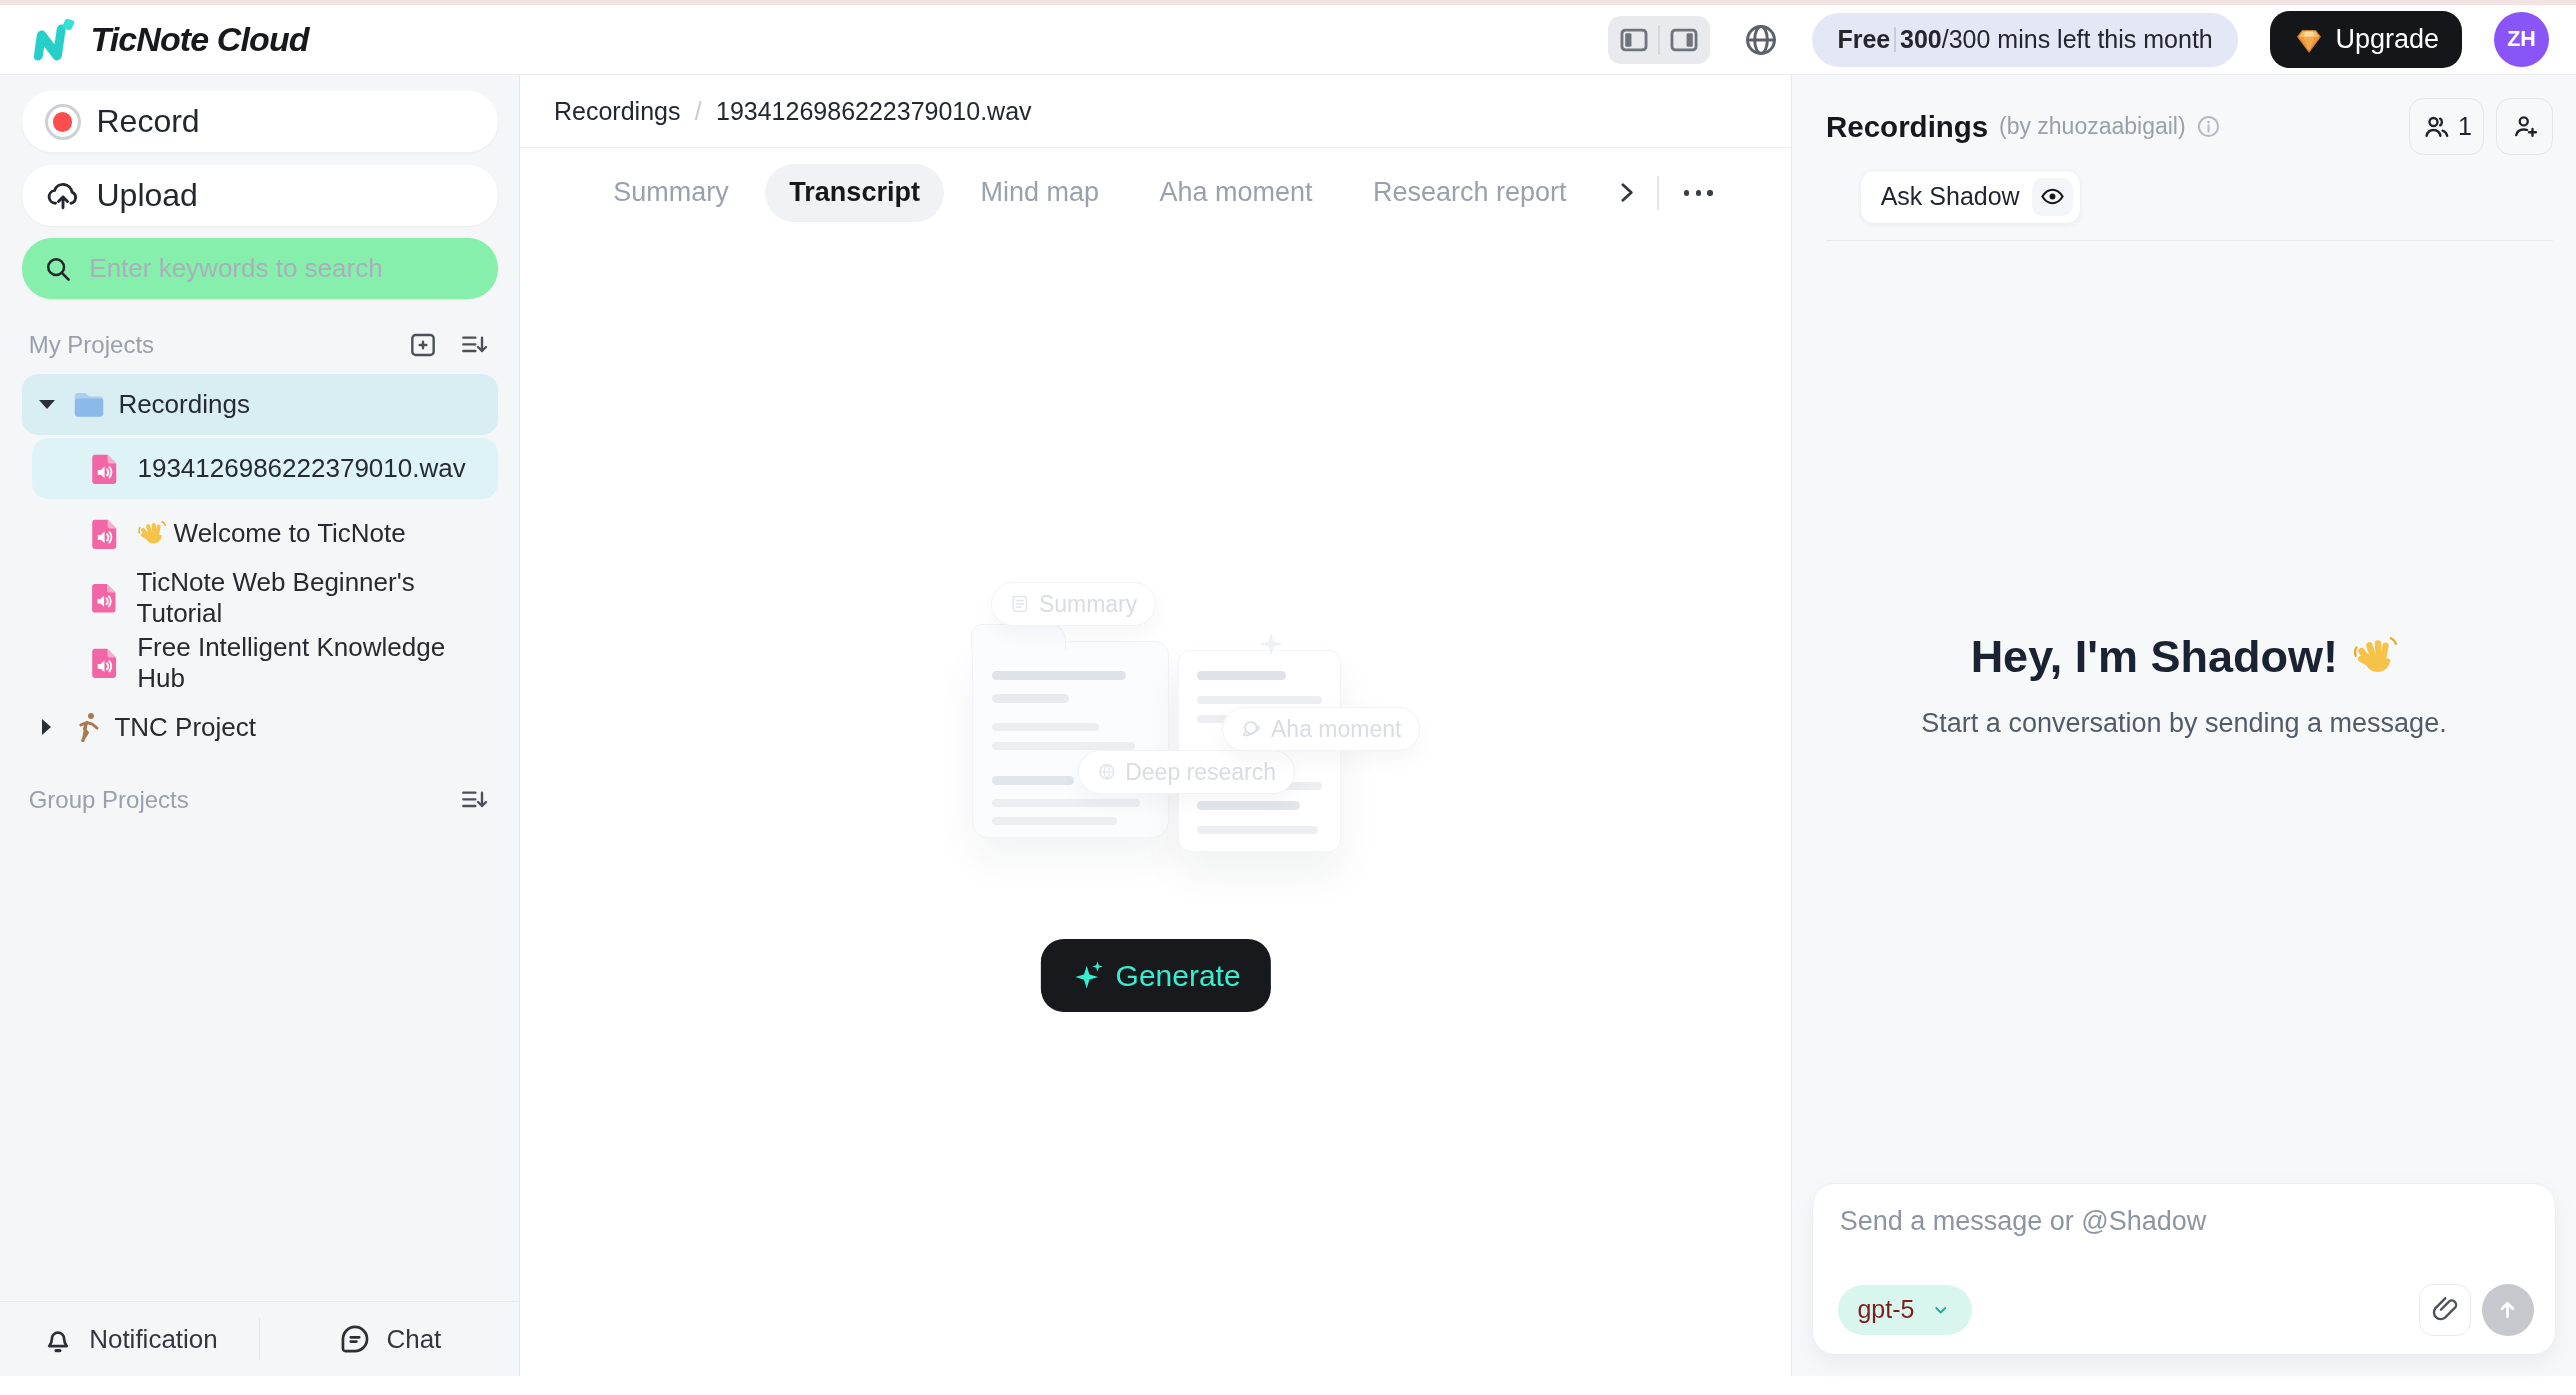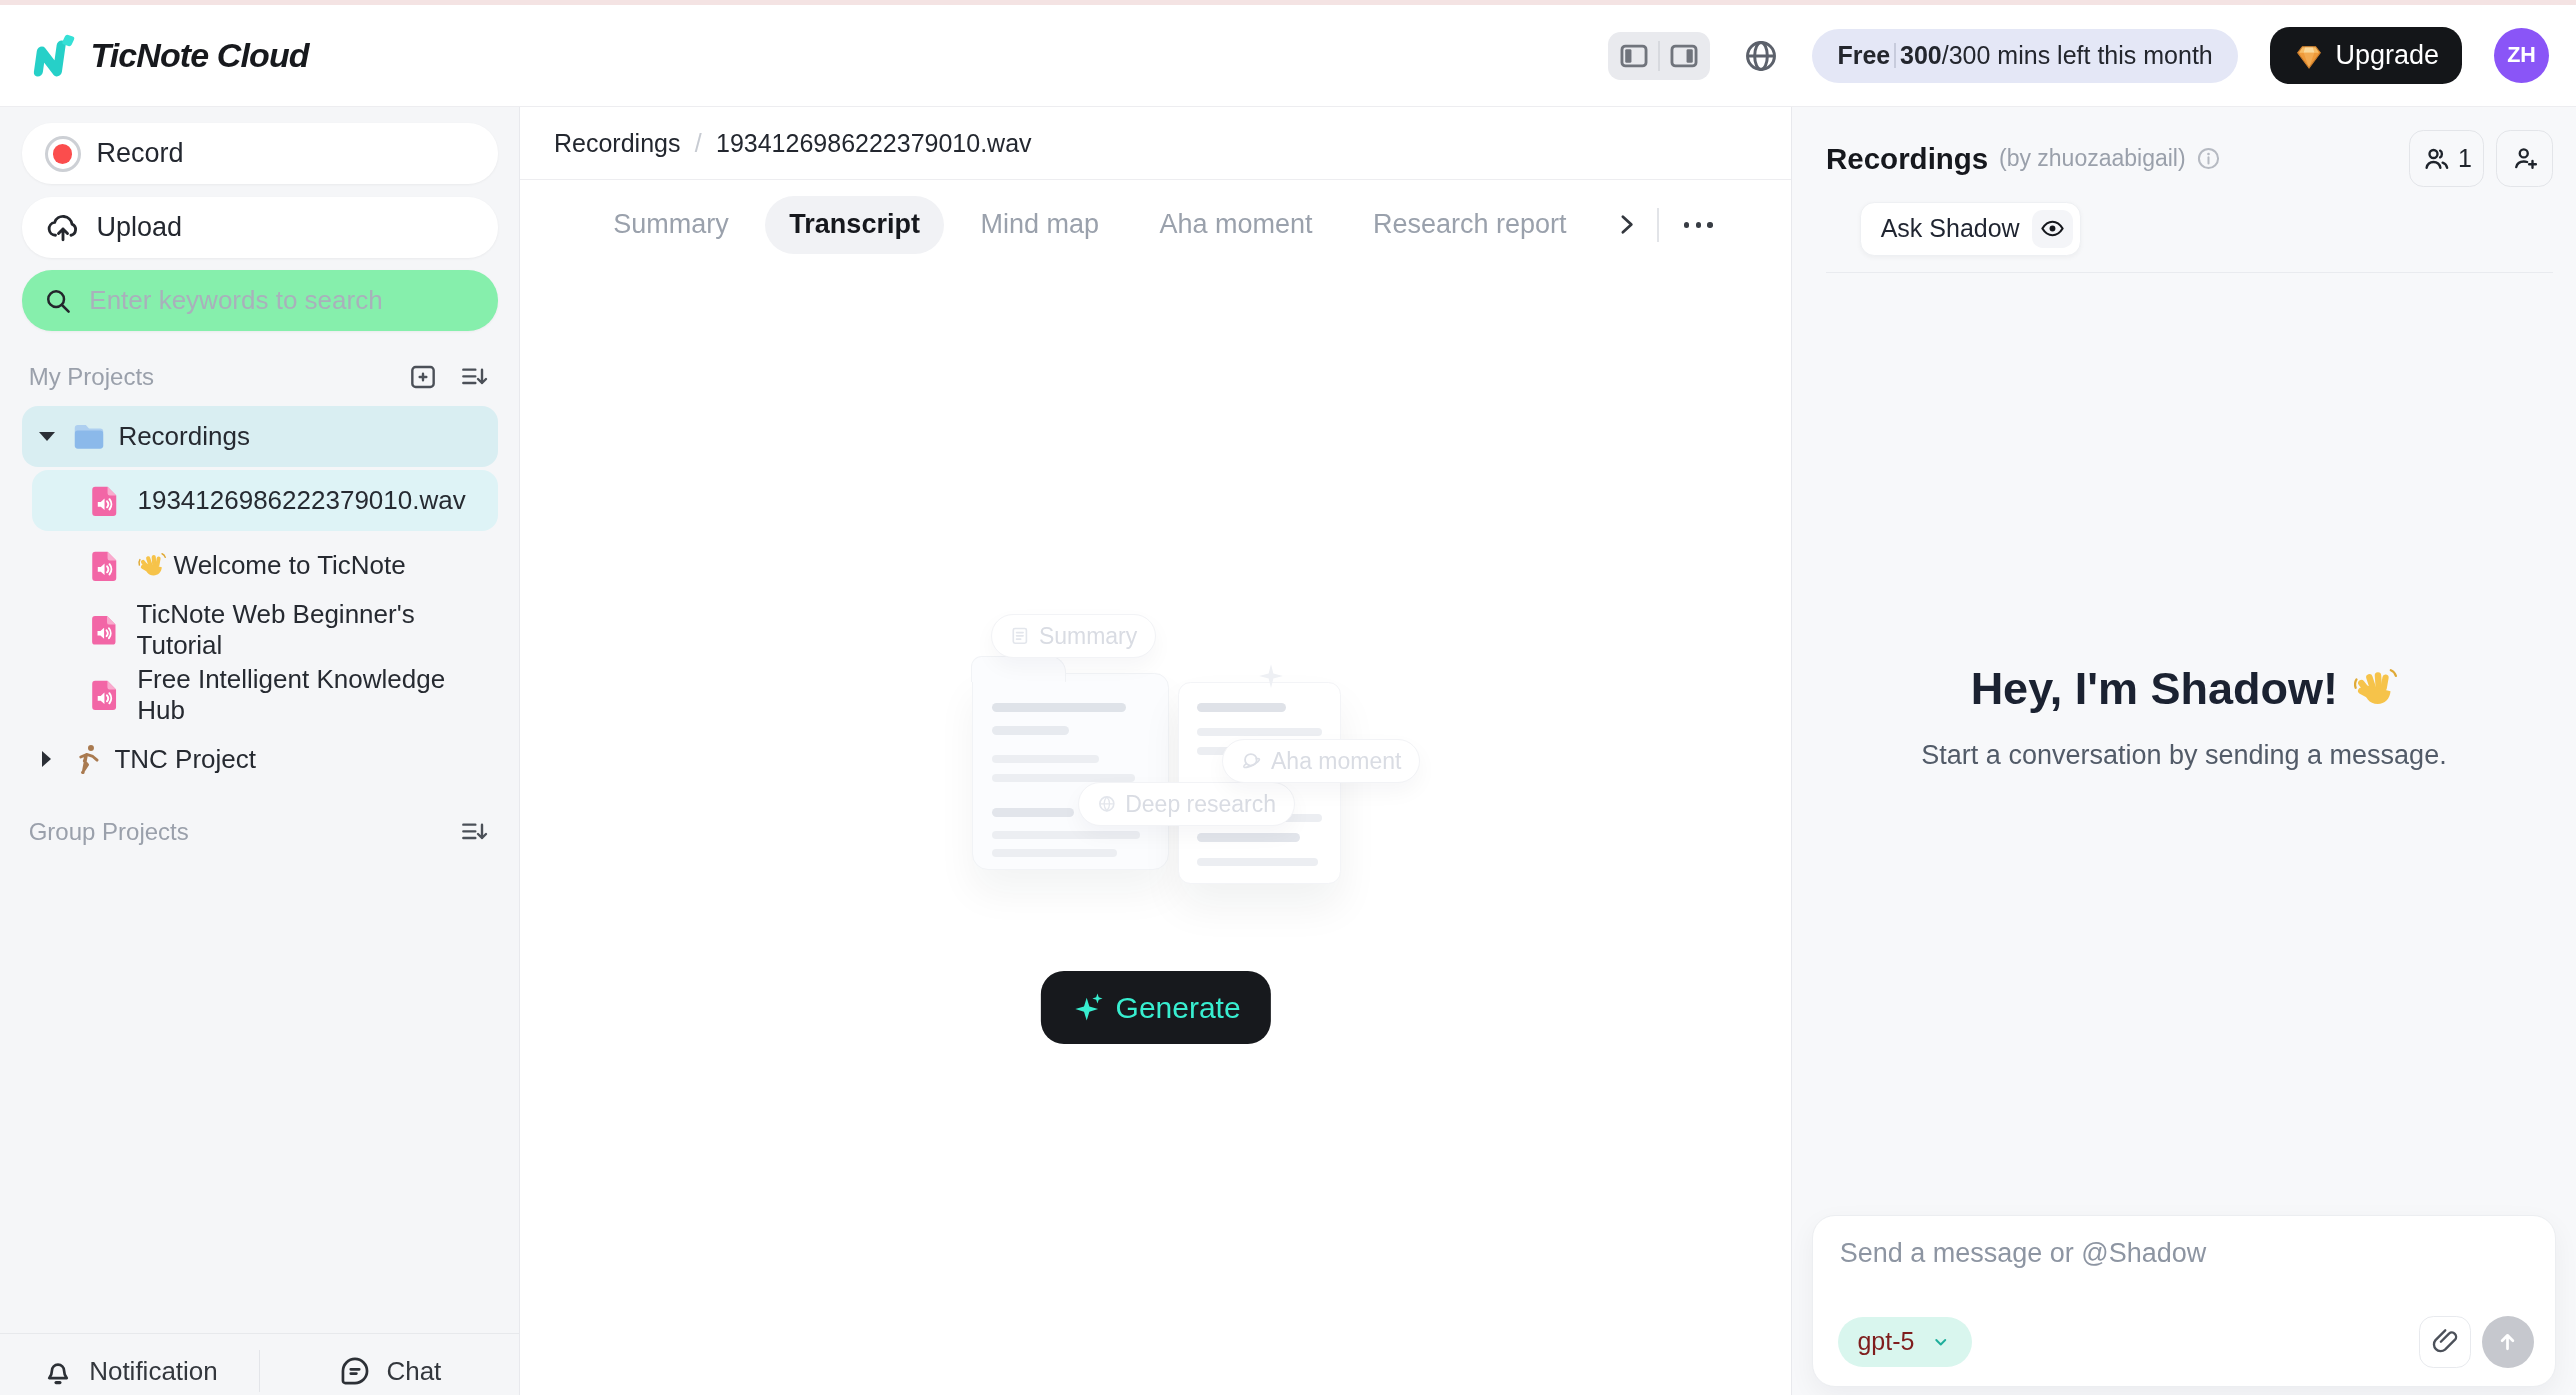--- a/index.html
+++ b/index.html
@@ -2,21 +2,21 @@
 <html style="font-size:14.3px"><head>
 <meta charset="utf-8">
 <style>
   * { box-sizing: border-box; }
   html,body { margin:0; padding:0; width:2576px; height:1395px; overflow:hidden;
     background:#fff; font-family:"Liberation Sans", sans-serif; color:#23272f; }
   button { font-family:inherit; }
 
   
   .topstrip { height:5.4px; background:#f4e3e3; }
-  header { height:102px; background:#fff; border-bottom:1.8px solid #ededf0;
+  header { height:70px; background:#fff; border-bottom:1.8px solid #ededf0;
     display:flex; align-items:center; justify-content:space-between; padding:0 27px 0 30px; }
   .brand { display:flex; align-items:center; gap:12.5px; }
   .brand-text { font-size:34px; font-weight:bold; font-style:italic; letter-spacing:-0.9px; color:#17191d; }
   .hdr-right { display:flex; align-items:center; gap:32px; }
   .panel-toggles { background:#e9eaee; border-radius:12.5px; padding:7.2px 9px; display:flex; align-items:center; }
   .panel-toggles .vdiv { width:1.8px; height:30px; background:#d7d9de; margin:0 7.2px; }
   .ghost-btn { background:none; border:none; padding:0; cursor:pointer; display:flex; align-items:center; }
   .plan-pill { background:#e4e7f6; border-radius:894px; padding:12.5px 25px; display:flex; align-items:center; gap:4px; font-size:25px; color:#23262d; }
   .plan-pill .plan { font-weight:bold; }
   .plan-pill .pdiv { width:1.8px; height:25px; background:#c7cbdc; }
@@ -25,21 +25,21 @@
   .avatar { width:55px; height:55px; border-radius:50%; background:#8a55f7; color:#fff;
     display:flex; align-items:center; justify-content:center; font-size:21.5px; font-weight:bold; cursor:pointer; }
 
   
   .app { display:flex; height:1301px; }
 
   
   .sidebar { width:520px; background:#f5f6f8; border-right:1.8px solid #e8e9ed;
     display:flex; flex-direction:column; padding:16px 21.5px 0; }
   .sidebtn { height:61px; background:#fff; border:none; border-radius:30px; display:flex;
-    align-items:center; gap:16px; padding:0 23px; font-size:27px; color:#23272f;
+    align-items:center; gap:16px; padding:0 23px; font-size:32px; color:#23272f;
     box-shadow:0 0.9px 2.7px rgba(20,22,26,.05); margin-bottom:12.5px; cursor:pointer; }
   .rec-ring { width:36px; height:36px; border-radius:50%; border:3.6px solid #cdd0d5;
     display:flex; align-items:center; justify-content:center; }
   .rec-dot { width:19.7px; height:19.7px; border-radius:50%; background:#fb4d4d; }
   .searchbox { height:61px; background:#86efac; border-radius:30px; display:flex; align-items:center;
     gap:14.3px; padding:0 21.5px; box-shadow:0 0.9px 2.7px rgba(20,22,26,.05); }
   .searchbox input { border:none; outline:none; background:transparent; flex:1; font-size:26px;
     font-family:inherit; color:#23272f; }
   .searchbox input::placeholder { color:#a9b0bb; }
   .sec-head { display:flex; align-items:center; justify-content:space-between; margin:30px 7.2px 12.5px; }

